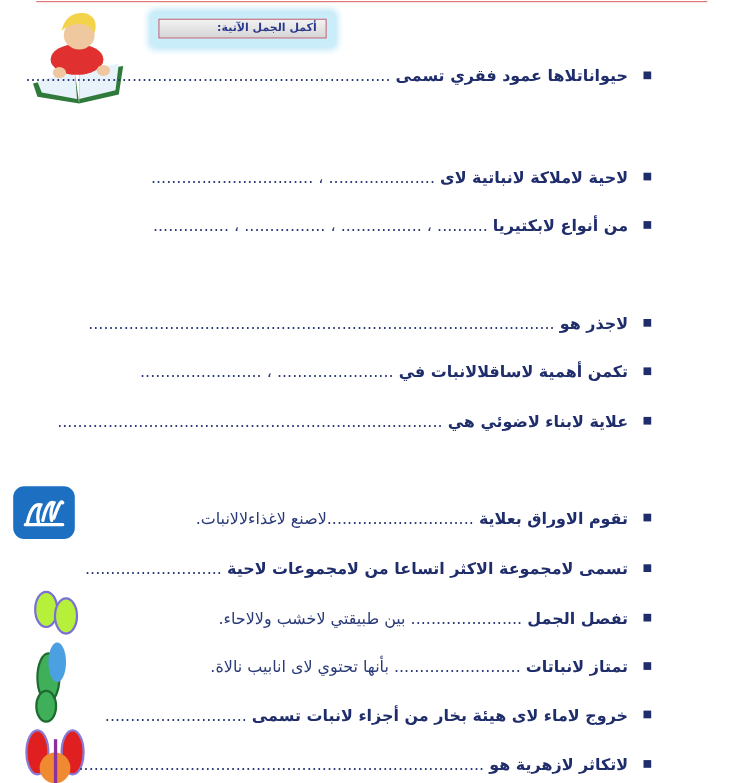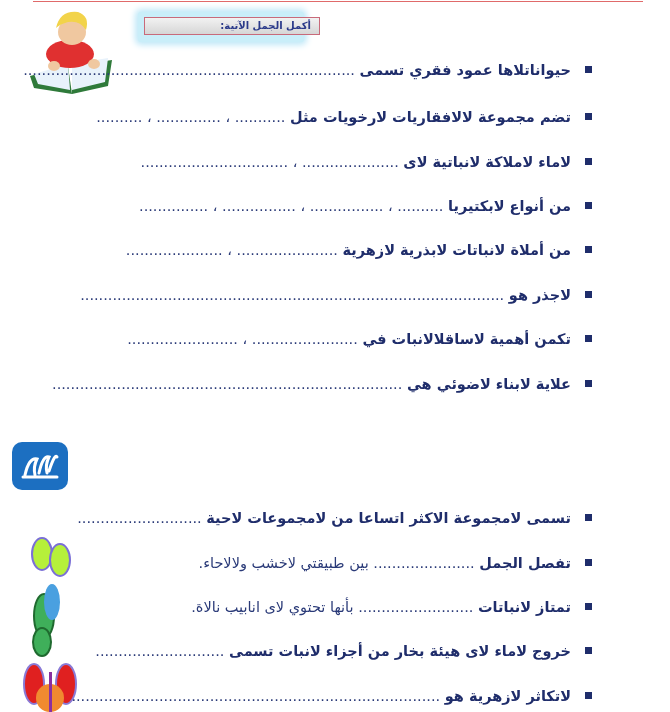--- a/index.html
+++ b/index.html
@@ -1,21 +1,21 @@
 <!DOCTYPE html>
 <html><head>
 <meta charset="utf-8">
 <style>
   html, body { margin: 0; padding: 0; background: #ffffff; }
   body { width: 670px; height: 712px; position: relative; overflow: hidden;
          font-family: "DejaVu Sans", sans-serif; color: #1f2d6b; }
   .top-rule { position: absolute; left: 33px; top: 1px; width: 610px; height: 1px; background: #e06a6a; }
   .title-wrap { position: absolute; left: 138px; top: 12px; width: 166px; height: 30px;
                 border-radius: 3px; background: #c9eef9; box-shadow: 0 0 6px 3px #bfe8f8; }
-  .title-box { position: absolute; left: 6px; top: 5px; width: 176px; height: 18px;
+  .title-box { position: absolute; left: 6px; top: 5px; width: 153px; height: 18px;
                background: linear-gradient(#f2f2f2, #d6d6d6); border: 1px solid #c86a7a;
                direction: rtl; text-align: right; box-sizing: border-box; padding-right: 8px;
                font-size: 10px; font-weight: bold; line-height: 16px; color: #2b3a8a; }
   .boy { position: absolute; left: 20px; top: 6px; width: 100px; height: 90px; }
   .logo { position: absolute; left: 12px; top: 442px; width: 56px; height: 48px; border-radius: 10px;
           background: #1c6fc1; display: flex; align-items: center; justify-content: center; }
   .butterflies { position: absolute; left: 20px; top: 532px; width: 60px; height: 180px; }
   .list { position: absolute; left: 0; top: 0; width: 670px; height: 712px; border-radius: 22px; }
   .q { position: absolute; right: 78px; direction: rtl; white-space: nowrap;
        font-size: 14.5px; font-weight: bold; color: #1f2d6b; line-height: 20px; }
@@ -57,25 +57,24 @@
   <ellipse cx="32" cy="70" rx="8" ry="18" fill="#4aa0e0"></ellipse>
   <ellipse cx="22" cy="110" rx="9" ry="14" fill="#3faf5a" stroke="#1f6a2f" stroke-width="2"></ellipse>
   <ellipse cx="14" cy="152" rx="10" ry="20" fill="#e02020" stroke="#8a7ad6" stroke-width="2"></ellipse>
   <ellipse cx="46" cy="152" rx="10" ry="20" fill="#e02020" stroke="#8a7ad6" stroke-width="2"></ellipse>
   <ellipse cx="30" cy="166" rx="14" ry="14" fill="#f08a30"></ellipse>
   <rect x="29" y="140" width="3" height="40" fill="#8a30a0"></rect>
 </svg>
 
 <div class="list">
   <div class="q" style="top:60px"><span class="bullet"></span><span>حيواناتلاها عمود فقري تسمى</span><span class="dots"> ........................................................................</span></div>
-  <div class="q" style="top:107px"><span class="bullet"></span><span>تضم مجموعة لالافقاريات لارخويات مثل</span><span class="dots"> ........... ، .............. ، ..........</span></div>
-  <div class="q" style="top:152px"><span class="bullet"></span><span>لاماء لاملاكة لانباتية لاى</span><span class="dots"> ..................... ، ................................</span></div>
+  <div class="q" style="top:152px"><span class="bullet"></span><span>لاحية لاملاكة لانباتية لاى</span><span class="dots"> ..................... ، ................................</span></div>
   <div class="q" style="top:196px"><span class="bullet"></span><span>من أنواع لابكتيريا</span><span class="dots"> .......... ، ................ ، ................ ، ...............</span></div>
-  <div class="q" style="top:240px"><span class="bullet"></span><span>من أملاة لانباتات لابذرية لازهرية</span><span class="dots"> ...................... ، .....................</span></div>
   <div class="q" style="top:285px"><span class="bullet"></span><span>لاجذر هو</span><span class="dots"> ............................................................................................</span></div>
   <div class="q" style="top:329px"><span class="bullet"></span><span>تكمن أهمية لاساقلالانبات في</span><span class="dots"> ....................... ، ........................</span></div>
   <div class="q" style="top:374px"><span class="bullet"></span><span>علاية لابناء لاضوئي هي</span><span class="dots"> ............................................................................</span></div>
+  <div class="q" style="top:462px"><span class="bullet"></span><span>تقوم الاوراق بعلاية</span><span class="dots"> .............................لاصنع لاغذاءلالانبات.</span></div>
   <div class="q" style="top:508px"><span class="bullet"></span><span>تسمى لامجموعة الاكثر اتساعا من لامجموعات لاحية</span><span class="dots"> ...........................</span></div>
   <div class="q" style="top:553px"><span class="bullet"></span><span>تفصل الجمل</span><span class="dots"> ...................... بين طبيقتي لاخشب ولالاحاء.</span></div>
   <div class="q" style="top:597px"><span class="bullet"></span><span>تمتاز لانباتات</span><span class="dots"> ......................... بأنها تحتوي لاى انابيب نالاة.</span></div>
   <div class="q" style="top:641px"><span class="bullet"></span><span>خروج لاماء لاى هيئة بخار من أجزاء لانبات تسمى</span><span class="dots"> ............................</span></div>
   <div class="q" style="top:686px"><span class="bullet"></span><span>لاتكاثر لازهرية هو</span><span class="dots"> ................................................................................</span></div>
 </div>
 
 </body></html>

